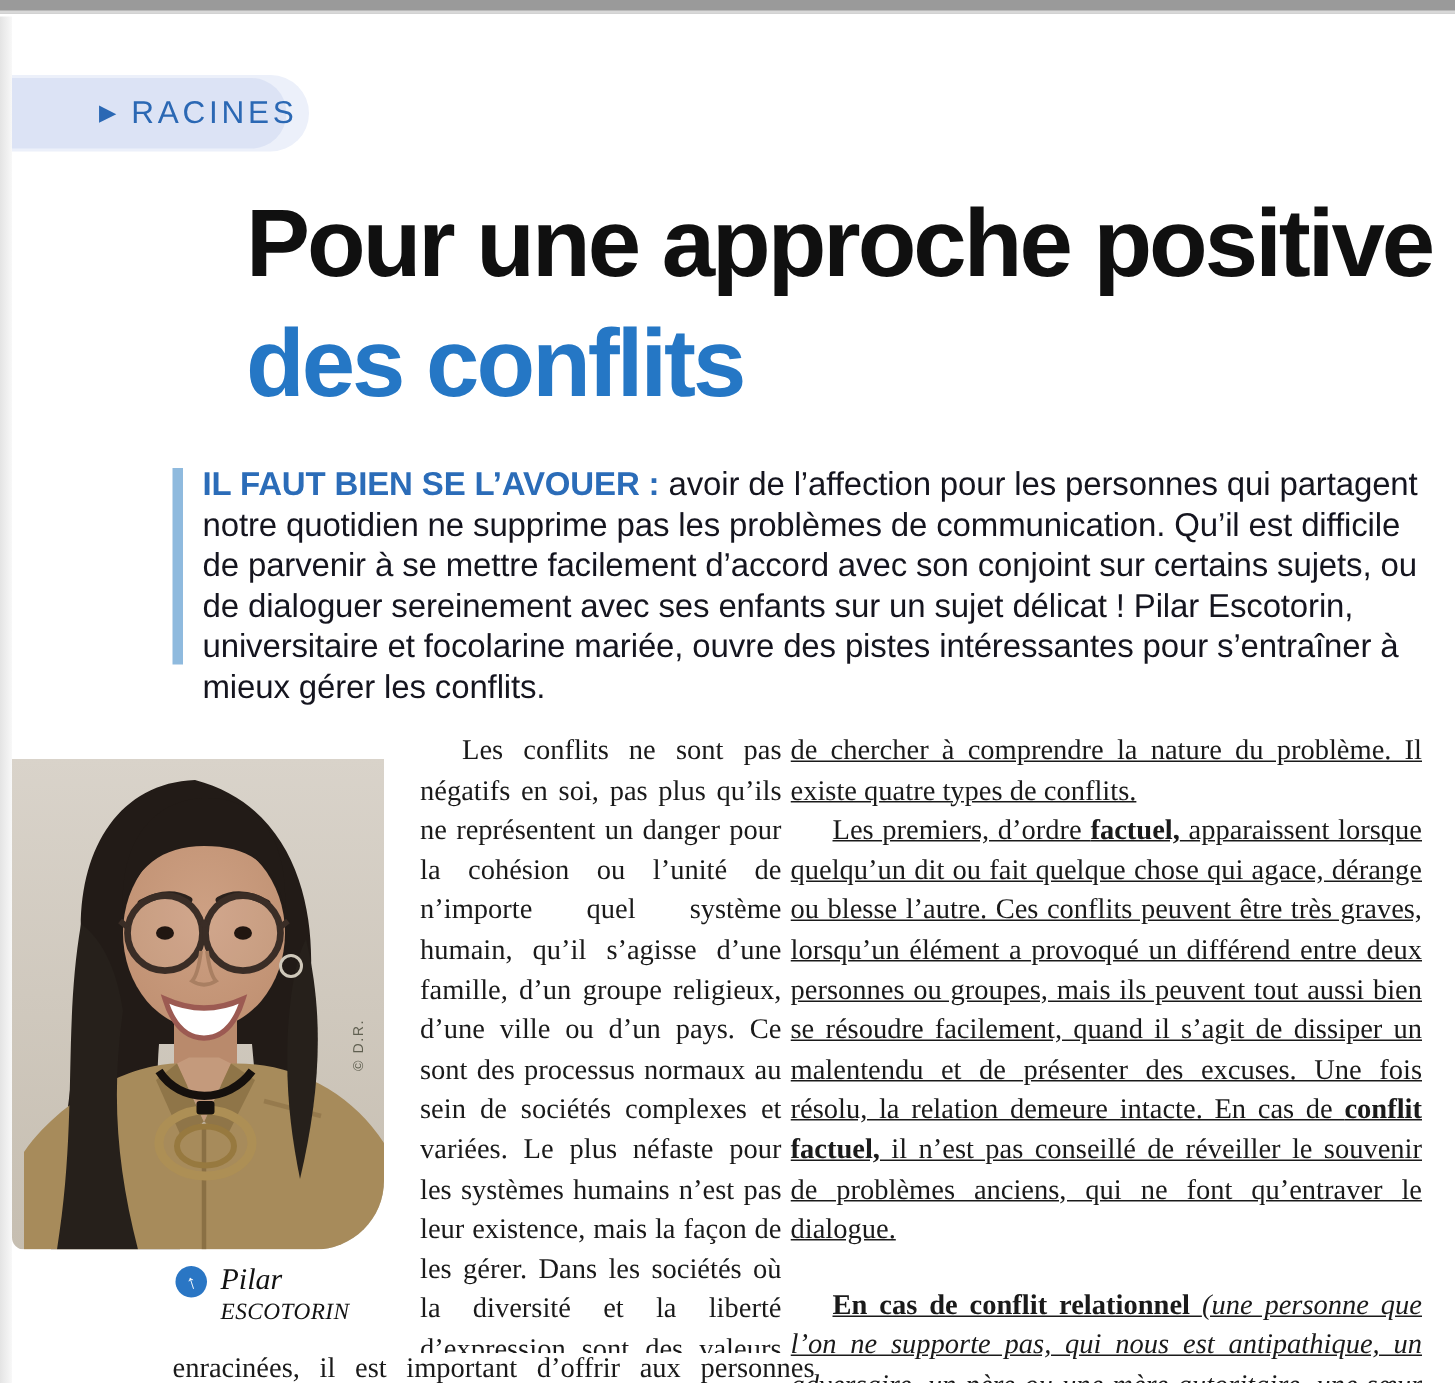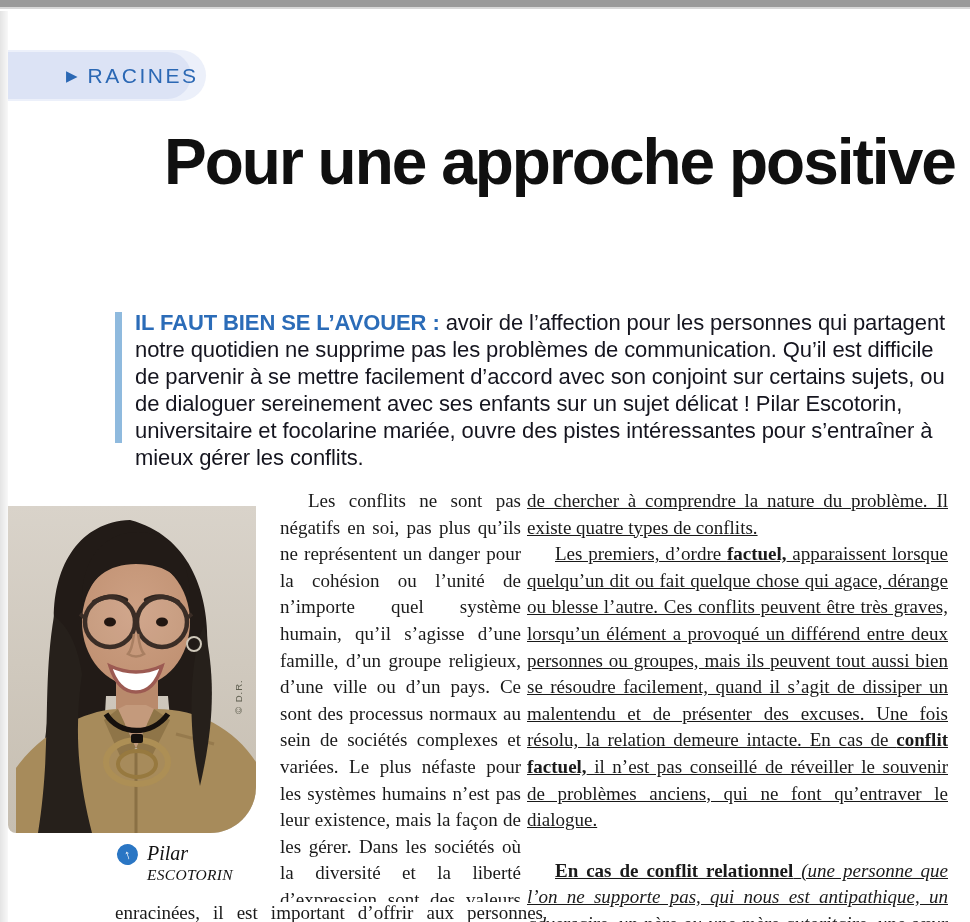--- a/index.html
+++ b/index.html
@@ -72,20 +72,21 @@
   <div class="left-strip"></div>
 
   <div class="pill-outer"></div>
   <div class="pill">
     <span class="tri">▶</span>
     <span class="lbl">RACINES</span>
   </div>
 
   <div class="headline">
     <div class="l1">Pour une approche positive</div>
+    <div class="l2">des conflits</div>
   </div>
 
   <div class="intro-bar"></div>
   <div class="intro">
     <span class="lead">IL FAUT BIEN SE L’AVOUER :</span><span> avoir de l’affection pour les personnes qui partagent notre quotidien ne supprime pas les problèmes de communication. Qu’il est difficile de parvenir à se mettre facilement d’accord avec son conjoint sur certains sujets, ou de dialoguer sereinement avec ses enfants sur un sujet délicat ! Pilar Escotorin, universitaire et focolarine mariée, ouvre des pistes intéressantes pour s’entraîner à mieux gérer les conflits.</span>
   </div>
 
   <div class="photo">
     <svg width="248" height="327" viewBox="0 0 248 327" xmlns="http://www.w3.org/2000/svg">
       <defs>

